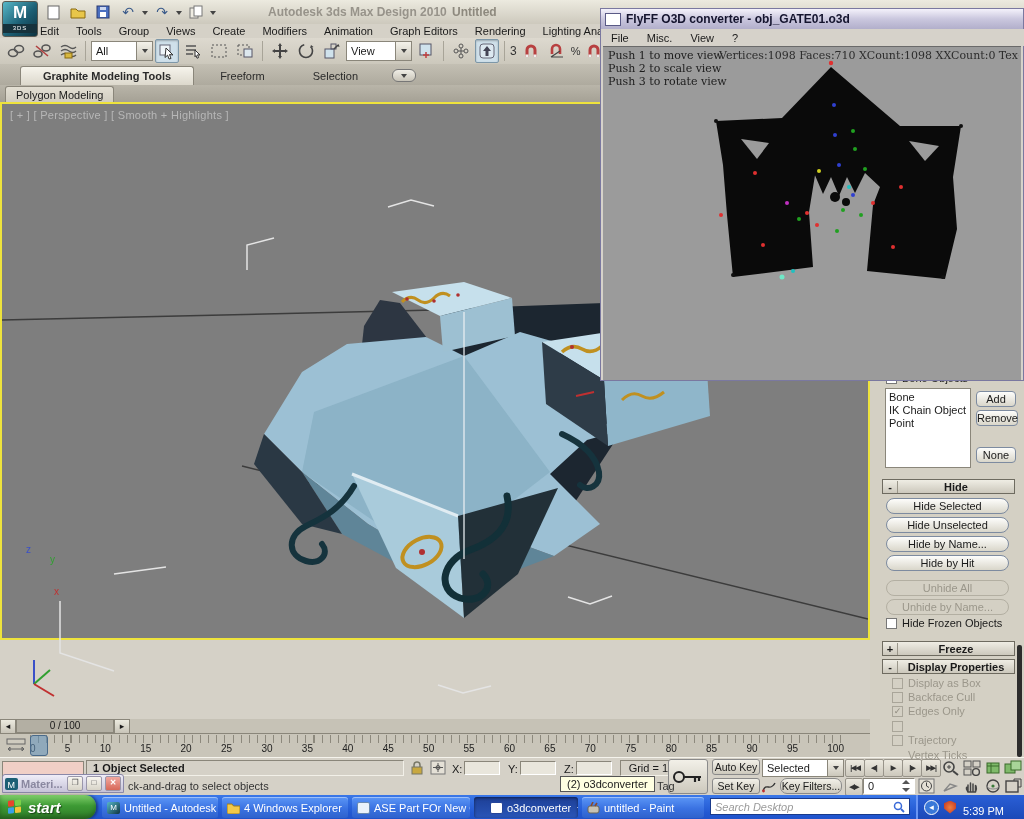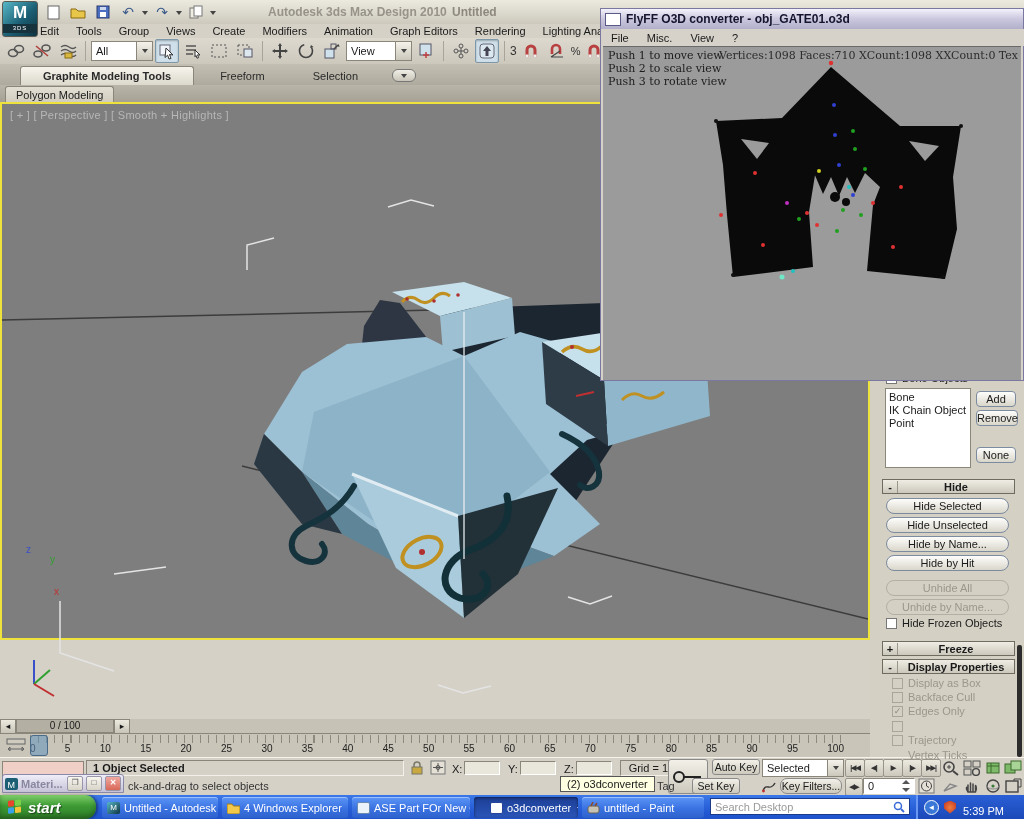--- a/index.html
+++ b/index.html
@@ -531,21 +531,21 @@
   <div class="abs field" style="left:576px;top:3px;width:36px;height:14px;"></div>
   <div class="abs sunken" style="left:620px;top:2px;width:72px;height:16px;line-height:15px;text-align:center;">Grid = 10.0</div>
 
   <div class="abs sbtn2" style="left:668px;top:1px;width:40px;height:35px;">
     <svg width="34" height="30" style="margin:2px auto 0">
           <circle cx="8" cy="15" r="5" fill="none" stroke="#222" stroke-width="2"></circle>
           <path d="M13,15 H30 M24,15 v5 M28,15 v4" stroke="#222" stroke-width="2.2" fill="none"></path>
         </svg>
   </div>
   <span class="abs sbtn2" style="left:712px;top:1px;width:48px;height:16px;line-height:15px;">Auto Key</span>
-  <span class="abs sbtn2" style="left:692px;top:20px;width:48px;height:16px;line-height:15px;">Set Key</span>
+  <span class="abs sbtn2" style="left:712px;top:20px;width:48px;height:16px;line-height:15px;">Set Key</span>
   <div class="abs combo" style="left:762px;top:1px;width:80px;height:16px;">
     <span class="val">Selected</span>
     <span class="cbtn">
           <span class="dar" style="margin-top:3px"></span>
         </span>
   </div>
   <svg class="abs" style="left:762px;top:22px;" width="14" height="13">
         <path d="M1,11 C4,2 8,12 13,3" fill="none" stroke="#333" stroke-width="1.4"></path>
         <circle cx="1.5" cy="11" r="1.4" fill="#c03030"></circle>
       </svg>
@@ -648,21 +648,21 @@
     <span class="dar" style="border-top-color:#fff;margin:6px 0 0 2px;"></span>
   </div>
   <div class="task" style="left:582px;width:122px;">
     <svg class="ticon" width="13" height="12">
           <rect x="1" y="4" width="11" height="7" rx="2" fill="#c8c2b4" stroke="#6a6456"></rect>
           <path d="M4,4 L6,0 M8,4 L10,1" stroke="#8a4a2a" stroke-width="1.6"></path>
         </svg>
     <span>untitled - Paint</span>
   </div>
   <div class="abs" id="search">
-    <span style="flex:1;">Search Desktop</span>
+    <span style="flex:1;font-style:italic;">Search Desktop</span>
     <svg width="12" height="12">
           <circle cx="5" cy="5" r="3.5" fill="none" stroke="#3a6ad8" stroke-width="1.5"></circle>
           <path d="M8,8 L11,11" stroke="#3a6ad8" stroke-width="1.8"></path>
         </svg>
   </div>
   <div class="abs" id="tray">
     <span style="width:13px;height:13px;border-radius:50%;background:#3a78d8;border:1px solid #fff;color:#fff;font-size:9px;line-height:12px;text-align:center;display:inline-block;">◂</span>
     <span style="width:12px;height:13px;background:radial-gradient(#f08040,#c03020);clip-path:polygon(50% 0,100% 22%,100% 62%,50% 100%,0 62%,0 22%);display:inline-block;"></span>
     <span id="clock">5:39 PM</span>
   </div>

